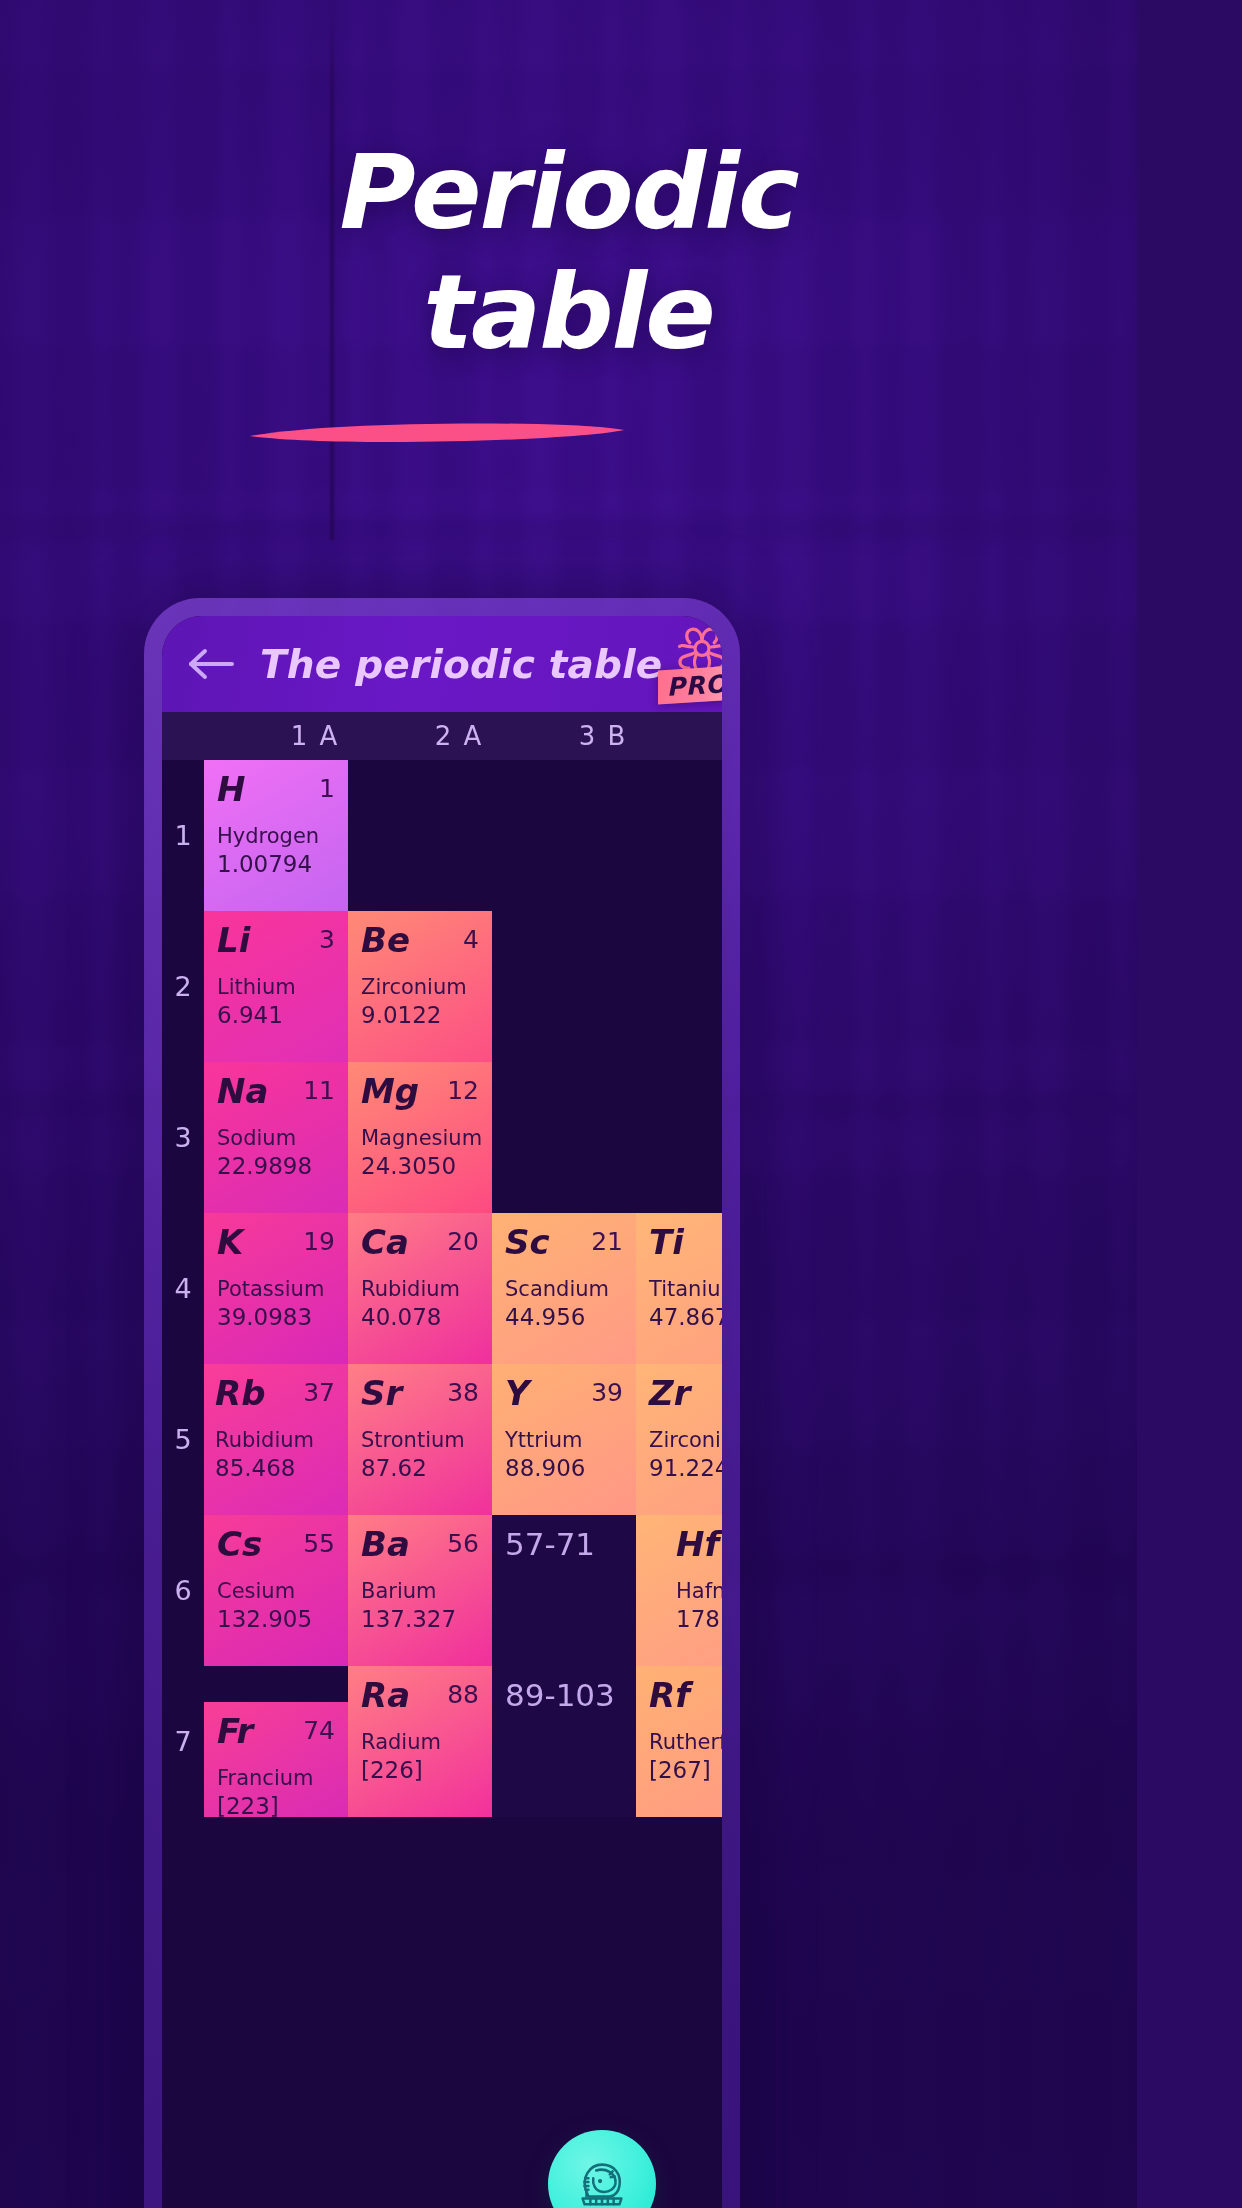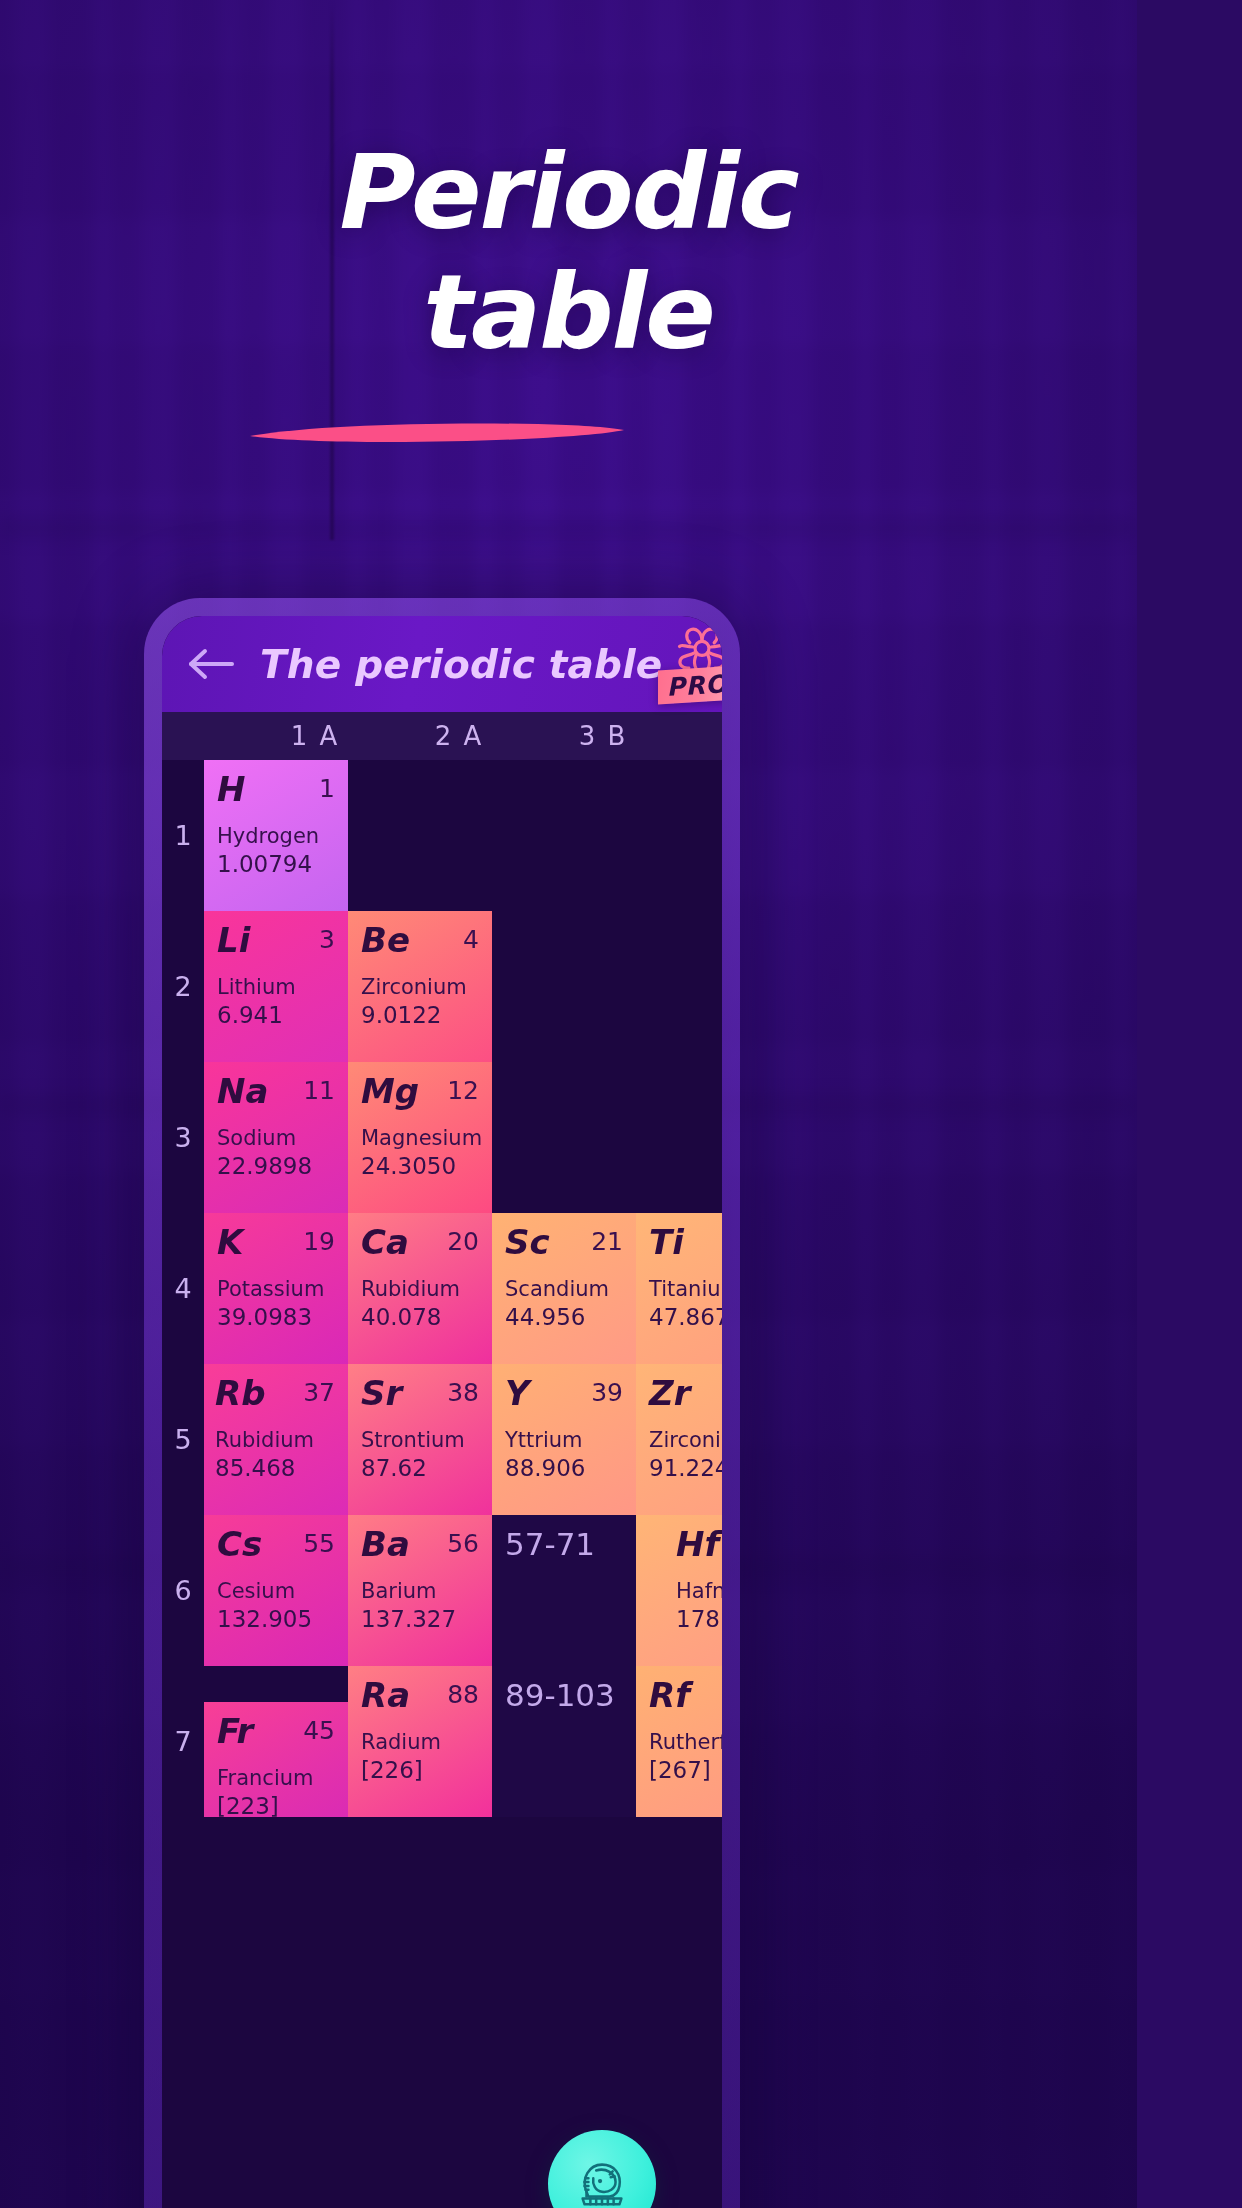--- a/index.html
+++ b/index.html
@@ -413,21 +413,21 @@
             <div class="cell" style="background: linear-gradient(150deg, rgb(255, 181, 118) 0%, rgb(255, 155, 133) 100%); padding-left: 40px;">
               <div class="sym">Hf</div>
               <div class="nm">Hafnium</div>
               <div class="ms">178.49</div>
             </div>
           </div>
           <div class="trow">
             <div class="rownum">7</div>
             <div class="cell" style="background: linear-gradient(150deg, rgb(248, 63, 150) 0%, rgb(218, 43, 180) 100%); margin-top: 36px;">
               <div class="sym">Fr</div>
-              <div class="num">45</div>
+              <div class="num">74</div>
               <div class="nm">Francium</div>
               <div class="ms">[223]</div>
             </div>
             <div class="cell" style="background: linear-gradient(150deg, rgb(255, 127, 132) 0%, rgb(242, 48, 156) 100%);">
               <div class="sym">Ra</div>
               <div class="num">88</div>
               <div class="nm">Radium</div>
               <div class="ms">[226]</div>
             </div>
             <div class="cell placeholder">

